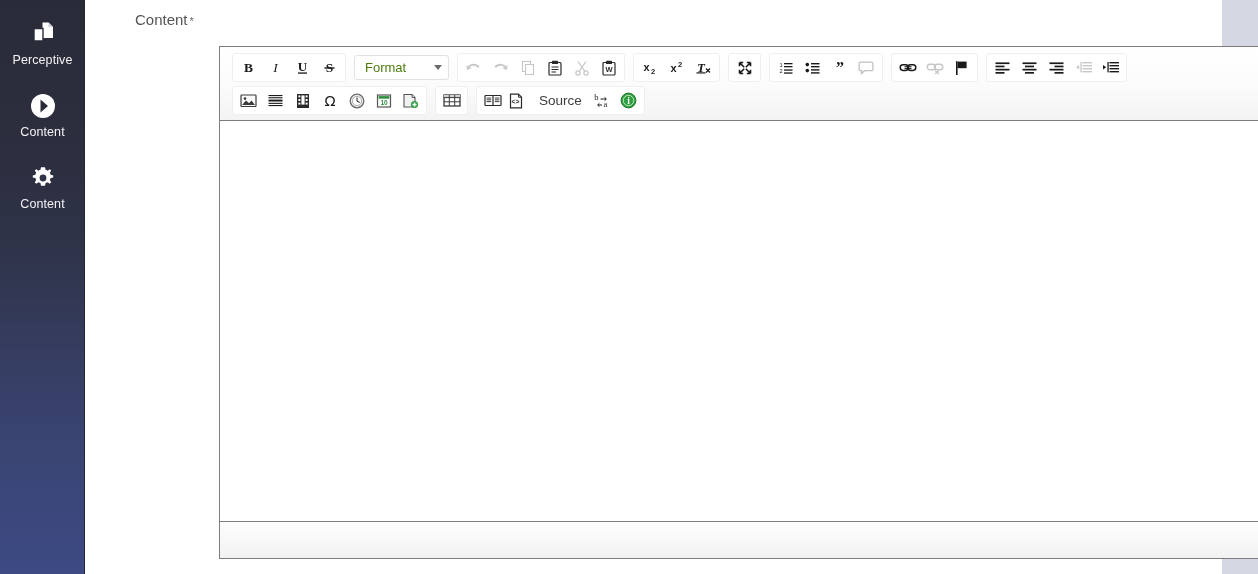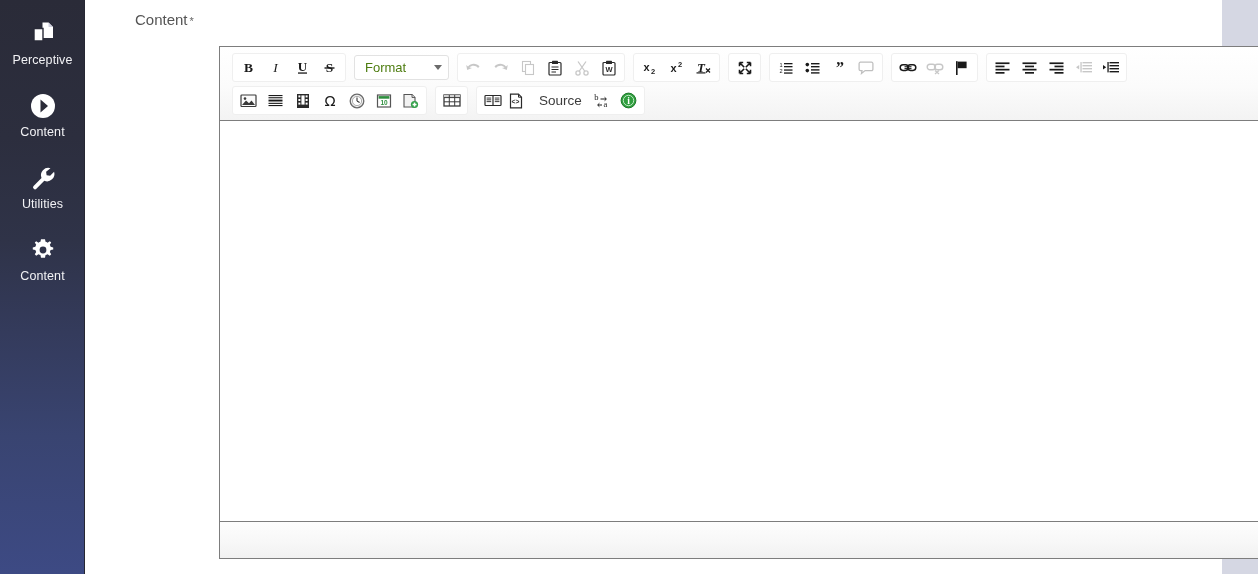--- a/index.html
+++ b/index.html
@@ -250,28 +250,20 @@
     <div class="nav-item">
       <span class="nav-icon">
         <svg width="26" height="26" viewBox="0 0 26 26">
           <circle cx="13" cy="13" r="12" fill="#ffffff"></circle>
           <path d="M10.5 6.5 L18 13 L10.5 19.5 Z" fill="#2a2b38"></path>
         </svg>
       </span>
       <span class="nav-label">Content</span>
     </div>
 
-    <div class="nav-item">
-      <span class="nav-icon">
-        <svg width="26" height="26" viewBox="0 0 26 26">
-          <path d="M20.5 3.2 a7.4 7.4 0 0 0 -9.0 9.8 L3.6 20.9 a1.9 1.9 0 0 0 0 2.7 l0.1 0.1 a1.9 1.9 0 0 0 2.7 0 l7.9 -7.9 a7.4 7.4 0 0 0 9.8 -9.0 l-4.0 4.0 -3.5 -0.5 -0.5 -3.5 z" fill="#ffffff"></path>
-        </svg>
-      </span>
-      <span class="nav-label">Utilities</span>
-    </div>
 
     <div class="nav-item">
       <span class="nav-icon">
         <svg width="26" height="26" viewBox="0 0 26 26">
           <path d="M13 2.2 l2.0 0 0.55 2.6 a8.9 8.9 0 0 1 2.0 0.83 l2.25 -1.43 1.42 1.42 -1.43 2.25 a8.9 8.9 0 0 1 0.83 2.0 l2.6 0.55 0 2.0 -2.6 0.55 a8.9 8.9 0 0 1 -0.83 2.0 l1.43 2.25 -1.42 1.42 -2.25 -1.43 a8.9 8.9 0 0 1 -2.0 0.83 l-0.55 2.6 -2.0 0 -2.0 0 -0.55 -2.6 a8.9 8.9 0 0 1 -2.0 -0.83 l-2.25 1.43 -1.42 -1.42 1.43 -2.25 a8.9 8.9 0 0 1 -0.83 -2.0 l-2.6 -0.55 0 -2.0 2.6 -0.55 a8.9 8.9 0 0 1 0.83 -2.0 l-1.43 -2.25 1.42 -1.42 2.25 1.43 a8.9 8.9 0 0 1 2.0 -0.83 l0.55 -2.6 z" fill="#ffffff"></path>
           <circle cx="13" cy="13" r="3.4" fill="#2f3348"></circle>
         </svg>
       </span>
       <span class="nav-label">Content</span>
     </div>

